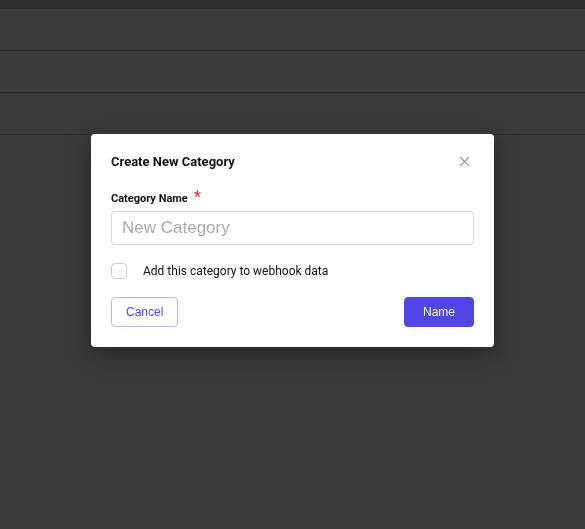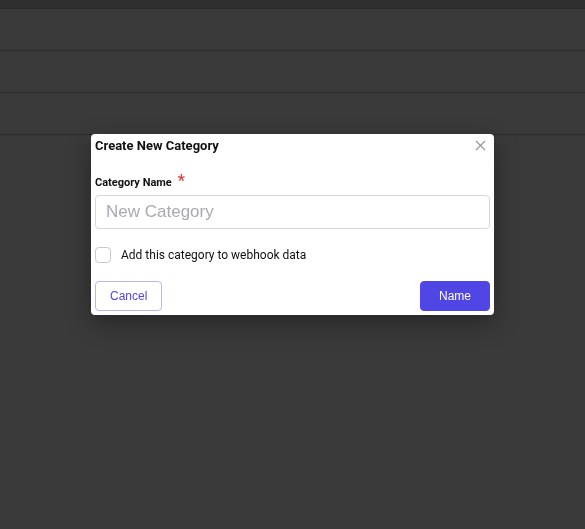--- a/index.html
+++ b/index.html
@@ -13,21 +13,21 @@
   .modal-backdrop {
     position: absolute; inset: 0;
     display: flex; align-items: flex-start; justify-content: center;
     padding-top: 134px;
   }
   .modal {
     width: 403px;
     background: #fff;
     border-radius: 4px;
     box-shadow: 0 8px 24px rgba(0,0,0,0.35);
-    padding: 4px;
+    padding: 20px;
     position: relative;
   }
   .modal-header {
     display: flex; align-items: center; justify-content: space-between;
     margin-bottom: 18px;
   }
   .modal-title {
     font-size: 13px; font-weight: 700; color: #111;
   }
   .close-btn {
@@ -63,21 +63,21 @@
     font-size: 12px;
     color: #333;
     outline: none;
     height: 62px;
     resize: none;
     font-family: inherit;
   }
   .textarea::placeholder { color: #a9a9b2; }
 
   .checkbox-row {
-    display: flex; align-items: center; gap: 10px;
+    display: flex; align-items: center; gap: 16px;
     margin-top: 18px; margin-bottom: 18px;
   }
   .checkbox {
     width: 16px; height: 16px;
     border: 1px solid #c9c9d2;
     border-radius: 4px;
     background: #fff;
     cursor: pointer;
   }
   .checkbox-label { font-size: 12px; color: #111; }

